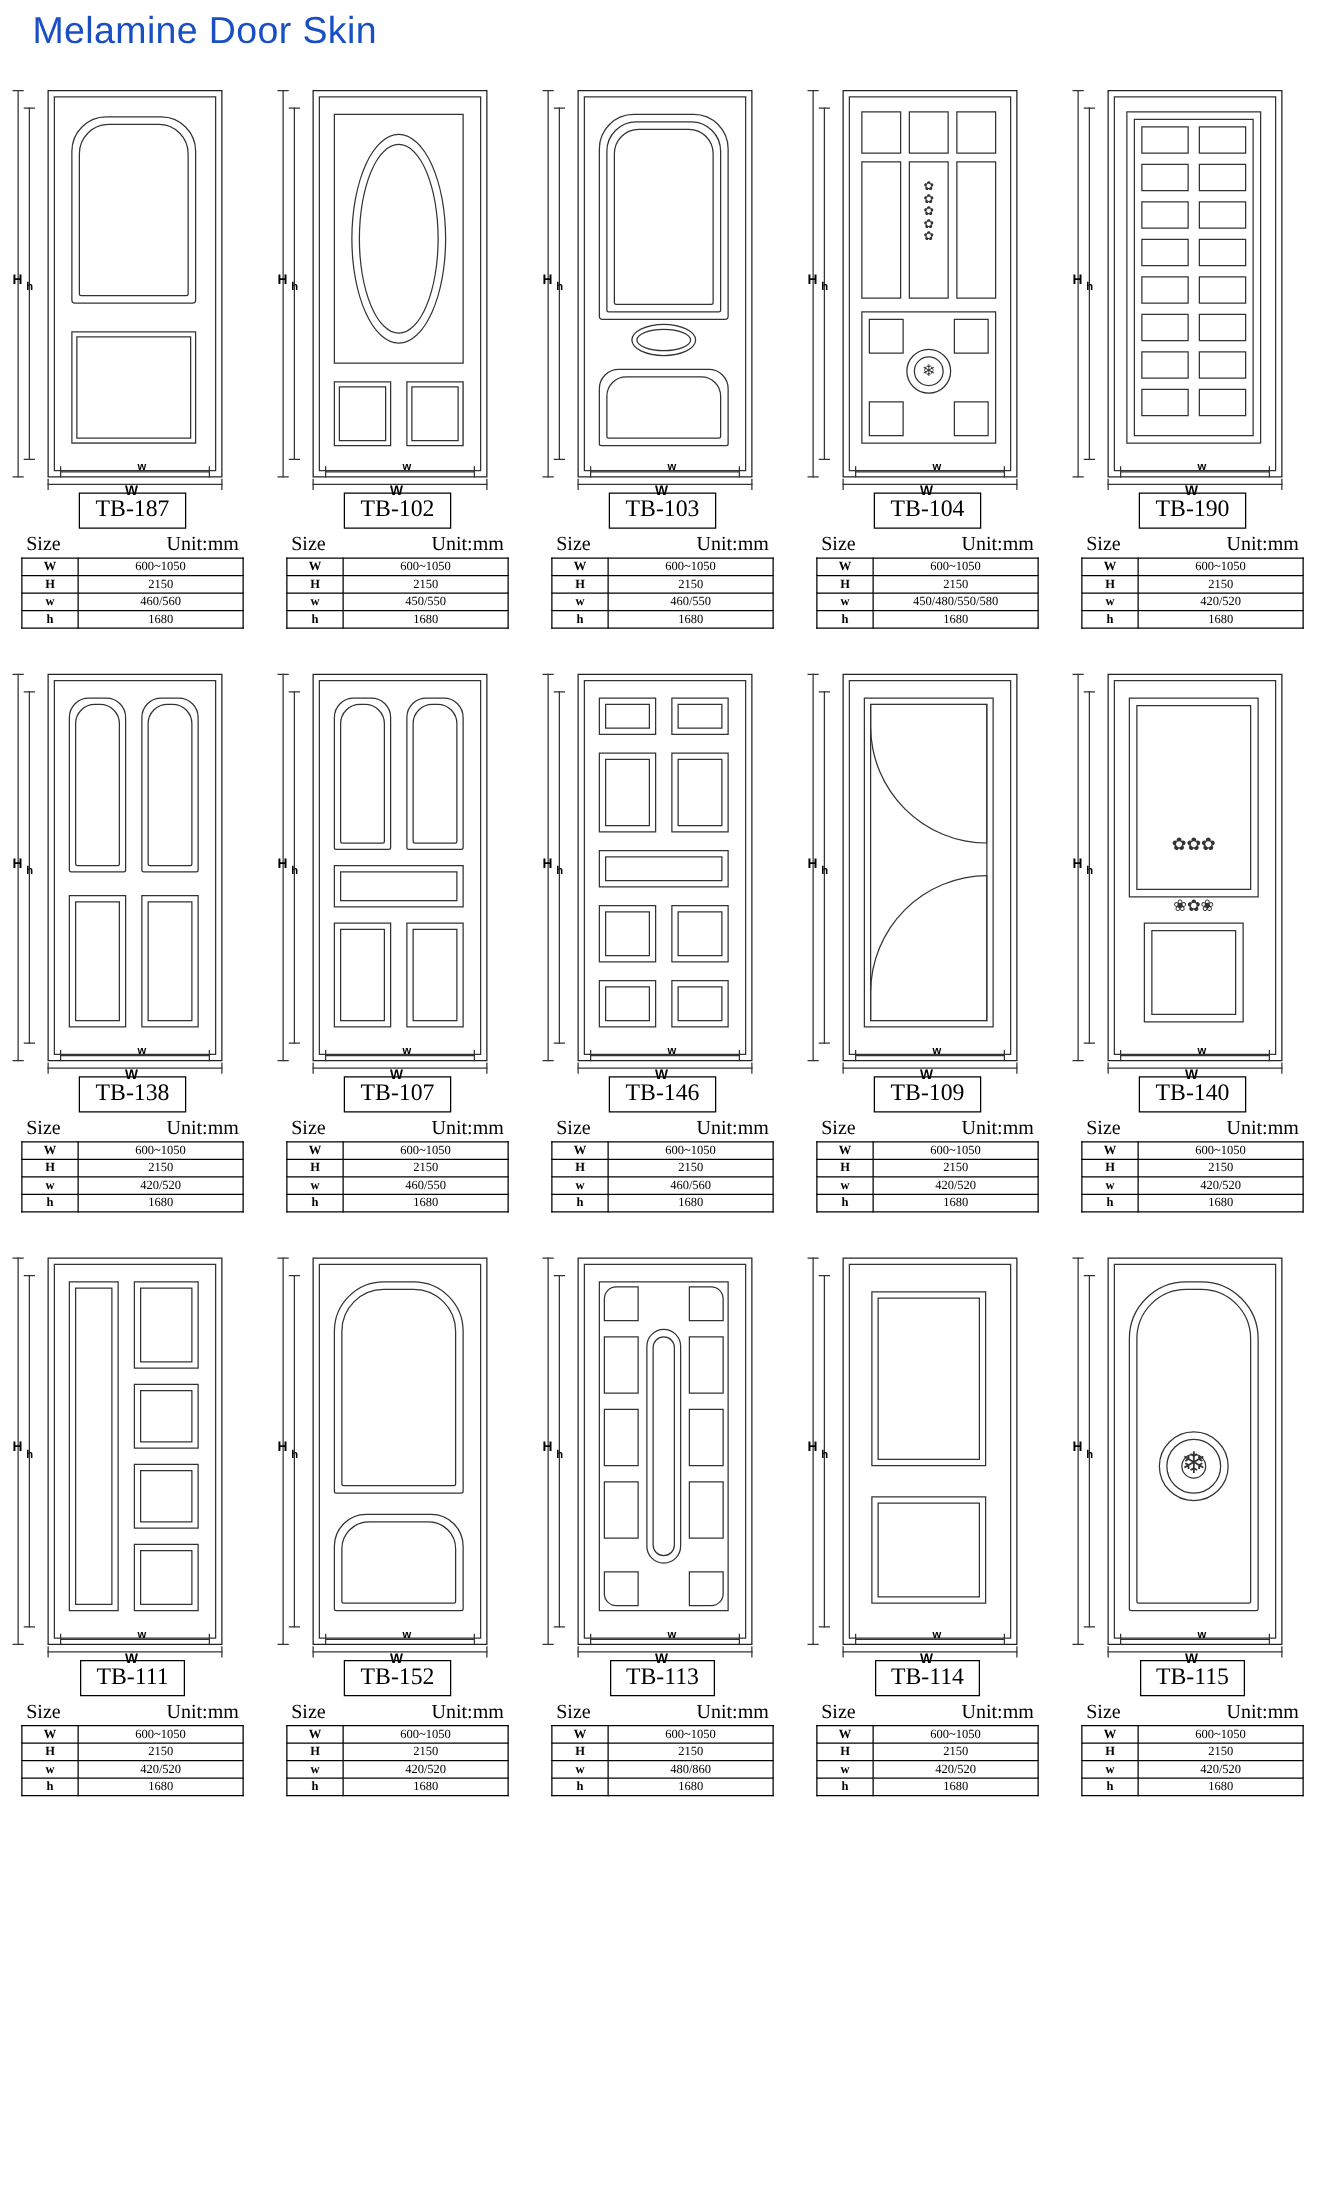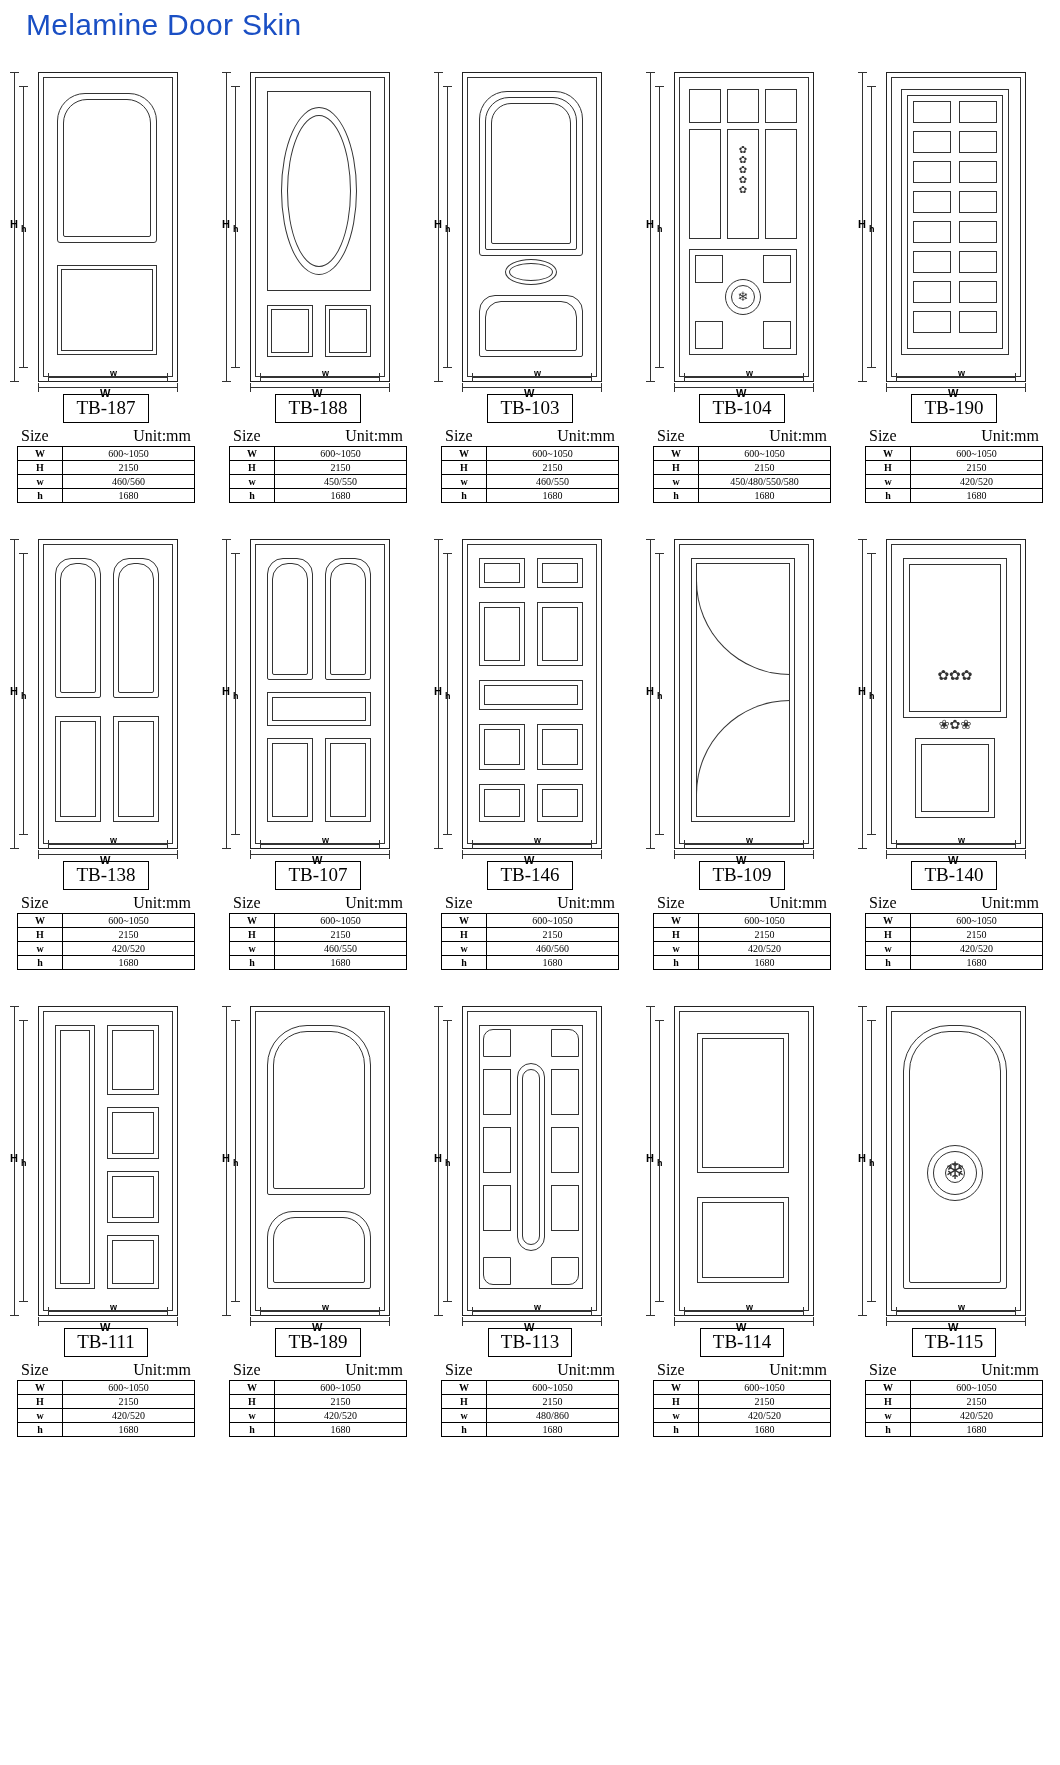--- a/index.html
+++ b/index.html
@@ -156,21 +156,21 @@
           <div class="lineW"></div>
             <div class="capW-l"></div>
             <div class="capW-r"></div>
           <div class="linew"></div>
             <div class="capw-l"></div>
             <div class="capw-r"></div>
           <div class="lblW">W</div>
           <div class="lblw">w</div>
         </div>
       </div>
-      <div class="model-label">TB-188</div>
+      <div class="model-label">TB-102</div>
       <div class="spec">
         <div class="spec-head">
           <span>Size</span>
           <span>Unit:mm</span>
         </div>
         <table class="spec-table">
           <tbody>
               <tr>
                 <td class="k">W</td>
                 <td>600~1050</td>
@@ -816,21 +816,21 @@
           <div class="lineW"></div>
             <div class="capW-l"></div>
             <div class="capW-r"></div>
           <div class="linew"></div>
             <div class="capw-l"></div>
             <div class="capw-r"></div>
           <div class="lblW">W</div>
           <div class="lblw">w</div>
         </div>
       </div>
-      <div class="model-label">TB-189</div>
+      <div class="model-label">TB-152</div>
       <div class="spec">
         <div class="spec-head">
           <span>Size</span>
           <span>Unit:mm</span>
         </div>
         <table class="spec-table">
           <tbody>
               <tr>
                 <td class="k">W</td>
                 <td>600~1050</td>

